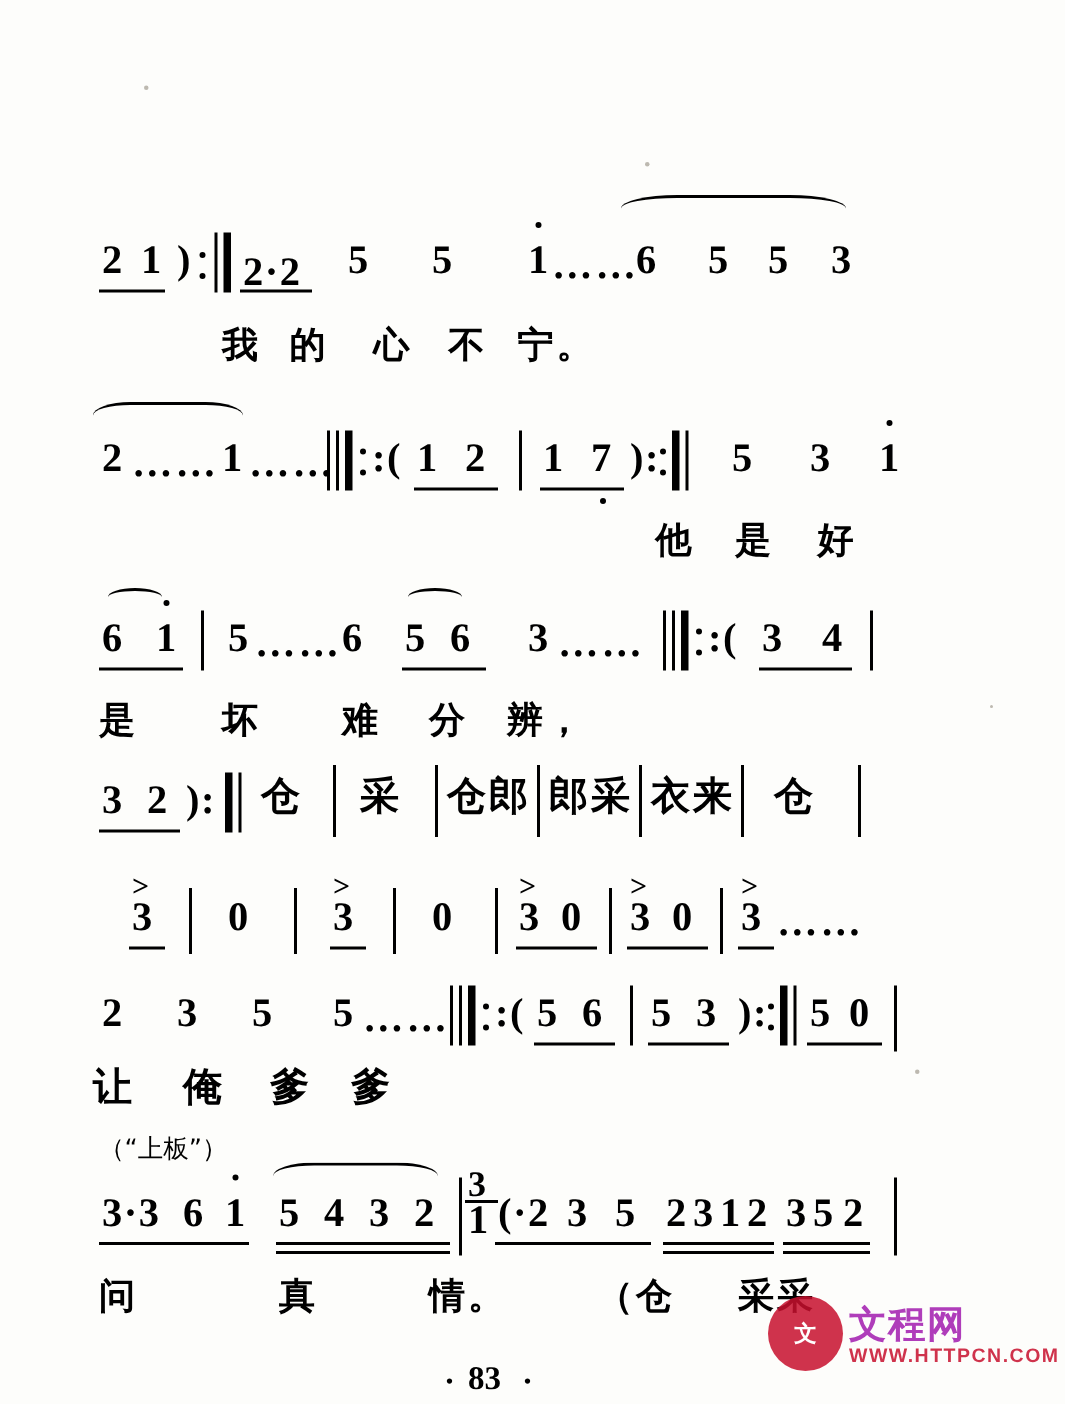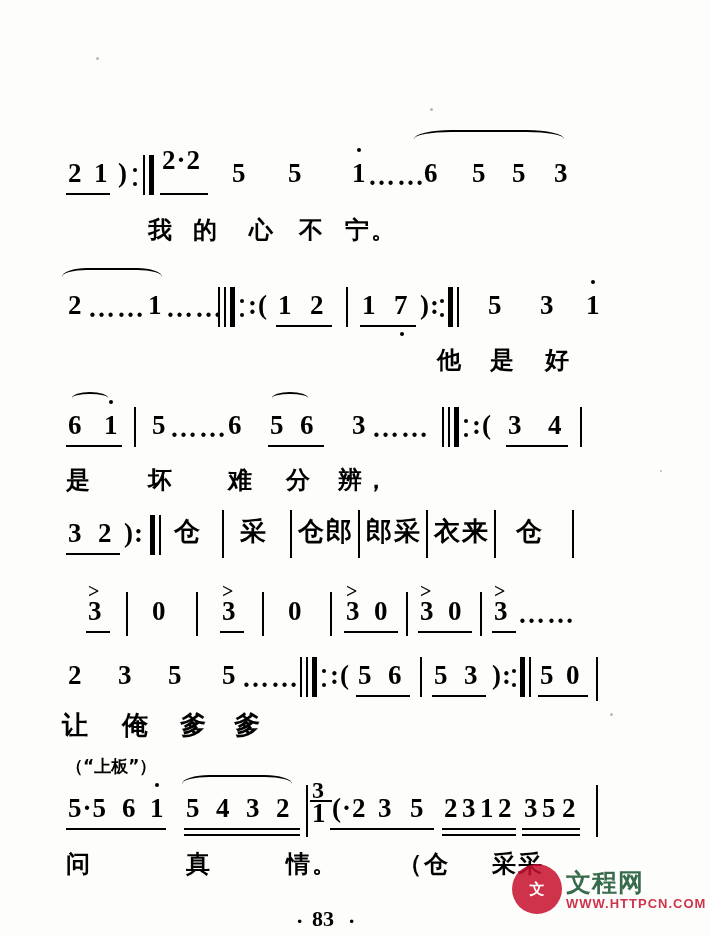--- a/index.html
+++ b/index.html
@@ -47,21 +47,21 @@
     letter-spacing: 2px;
   }
   .lyric.big {
     font-size: 26px;
   }
 
   
   .annot {
     font-family: "DejaVu Sans", sans-serif;
     font-size: 17px;
-    font-weight: 700;
+    font-weight: 400;
   }
 
   
   .bar {
     position: absolute;
     background: #000;
   }
 
   
   .dots {
@@ -138,21 +138,21 @@
     width: 50px; height: 50px;
     border-radius: 50%;
     background: #c8102e;
   }
   .wm-main {
     position: absolute;
     left: 54px; top: 4px;
     font-family: "DejaVu Sans", sans-serif;
     font-size: 25px;
     font-weight: 700;
-    color: #14532d;
+    color: #a21caf;
     letter-spacing: 1px;
   }
   .wm-sub {
     position: absolute;
     left: 54px; top: 34px;
     font-family: "Liberation Sans", sans-serif;
     font-size: 13px;
     font-weight: 700;
     color: #c8102e;
     letter-spacing: 1px;
@@ -188,21 +188,21 @@
     <span class="tok num" style="left:68px;top:160px;">2</span>
     <span class="tok num" style="left:94px;top:160px;">1</span>
     <div class="beam" style="left:66px;top:193px;width:44px;"></div>
     <span class="tok num" style="left:118px;top:160px;">)</span>
 
     <div class="dotmark" style="left:133px;top:168px;"></div>
     <div class="dotmark" style="left:133px;top:182px;"></div>
     <div class="bar" style="left:143px;top:155px;width:2px;height:40px;"></div>
     <div class="bar" style="left:149px;top:155px;width:5px;height:40px;"></div>
 
-    <span class="tok num" style="left:162px;top:147px;">2·2</span>
+    <span class="tok num" style="left:162px;top:168px;">2·2</span>
     <div class="beam" style="left:160px;top:193px;width:48px;"></div>
 
     <span class="tok num" style="left:232px;top:160px;">5</span>
     <span class="tok num" style="left:288px;top:160px;">5</span>
 
     <span class="tok num" style="left:352px;top:160px;">1</span>
     <div class="dotmark" style="left:357px;top:148px;"></div>
 
     <span class="tok dots" style="left:368px;top:163px;">……</span>
 
@@ -394,21 +394,21 @@
 
     <span class="tok lyric big" style="left:62px;top:712px;">让</span>
     <span class="tok lyric big" style="left:122px;top:712px;">俺</span>
     <span class="tok lyric big" style="left:180px;top:712px;">爹</span>
     <span class="tok lyric big" style="left:234px;top:712px;">爹</span>
   </div>
 
   <div>
     <span class="tok annot" style="left:66px;top:758px;">（“上板”）</span>
 
-    <span class="tok num" style="left:68px;top:795px;">5·5</span>
+    <span class="tok num" style="left:68px;top:795px;">3·3</span>
     <span class="tok num" style="left:122px;top:795px;">6</span>
     <span class="tok num" style="left:150px;top:795px;">1</span>
     <div class="dotmark" style="left:155px;top:783px;"></div>
     <div class="beam" style="left:66px;top:828px;width:100px;"></div>
 
     <div class="slur-long" style="left:182px;top:775px;width:110px;"></div>
     <span class="tok num" style="left:186px;top:795px;">5</span>
     <span class="tok num" style="left:216px;top:795px;">4</span>
     <span class="tok num" style="left:246px;top:795px;">3</span>
     <span class="tok num" style="left:276px;top:795px;">2</span>

